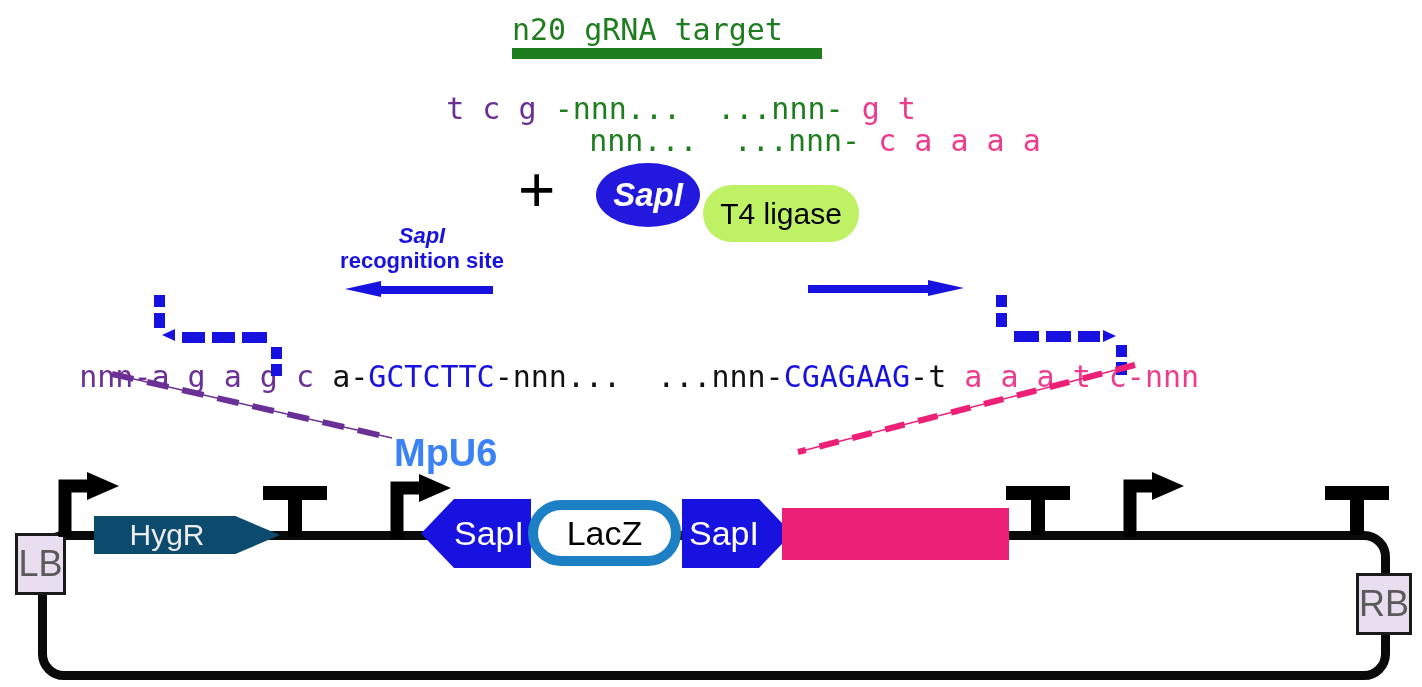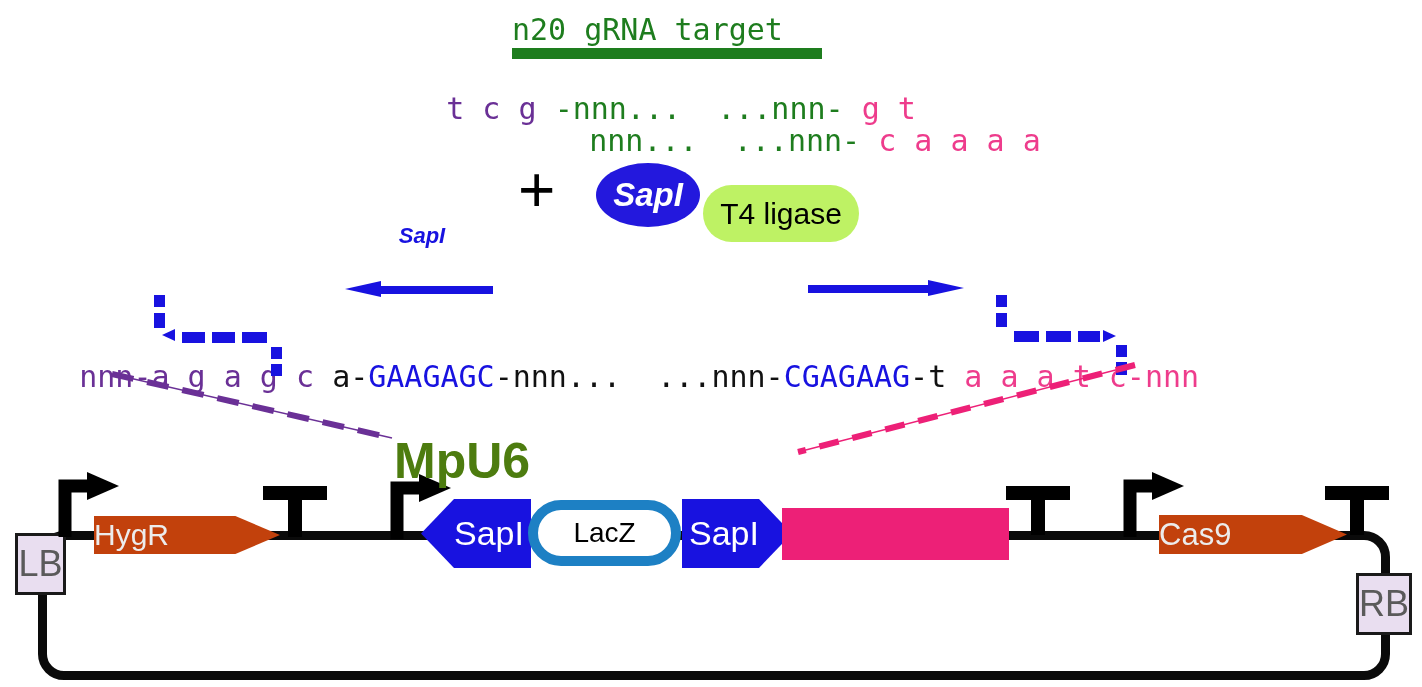--- a/index.html
+++ b/index.html
@@ -31,27 +31,27 @@
   .cut-tri-l{position:absolute;width:0;height:0;border-top:6px solid transparent;
         border-bottom:6px solid transparent;border-right:13px solid #1812e0;}
   .cut-tri-r{position:absolute;width:0;height:0;border-top:6px solid transparent;
         border-bottom:6px solid transparent;border-left:13px solid #1812e0;}
   .backbone{position:absolute;left:38px;top:531px;width:1334px;height:131px;
         border:9px solid #0a0a0a;border-radius:26px;z-index:1;}
   .border-box{position:absolute;width:45px;height:56px;background:#e9def0;border:3px solid #1a1a1a;
         display:flex;align-items:center;justify-content:center;color:#5a5a5a;font-size:36px;z-index:2;}
   .term-bar{position:absolute;height:14px;background:#000;z-index:2;}
   .term-stem{position:absolute;width:14px;background:#000;z-index:2;}
-  .gene-arrow{position:absolute;background:#c2410c;color:#ececec;display:flex;align-items:center;
-        justify-content:flex-start;z-index:2;}
+  .gene-arrow{position:absolute;background:#0c4a6e;color:#ececec;display:flex;align-items:center;
+        justify-content:center;z-index:2;}
   .sapi-pent{position:absolute;width:110px;height:69px;background:#1812e0;color:#fff;
         display:flex;align-items:center;justify-content:center;font-size:34px;z-index:2;}
   .lacz{position:absolute;left:528px;top:500px;width:133px;height:46px;background:#fff;
         border:10px solid #1d80c4;border-radius:38px;display:flex;align-items:center;
-        justify-content:center;color:#000;font-size:28px;z-index:3;}
+        justify-content:center;color:#000;font-size:34px;z-index:3;}
   .scaffold-box{position:absolute;left:782px;top:508px;width:227px;height:52px;background:#ed2077;z-index:2;}
   .lbl{position:absolute;font-weight:bold;z-index:3;}
   .plasmid-name{position:absolute;left:290px;top:596px;width:800px;text-align:center;
         font-size:50px;color:#000;z-index:3;}
   svg{position:absolute;overflow:visible;}
 </style>
 </head>
 <body>
 
 <div id="canvas">
@@ -65,33 +65,34 @@
   <div class="mono" style="left:517px;top:90px;">
     <span class="c-green">nnn...  ...nnn-</span><span class="c-pink"> c a a a a</span>
   </div>
 
   <div class="plus">+</div>
   <div class="enzyme-ellipse">SapI</div>
   <div class="enzyme-pill">T4 ligase</div>
 
   <div class="recog">
     <div class="it">SapI</div>
+    <div>recognition site</div>
   </div>
 
   <div class="blue-arrow" style="left:345px;top:281px;width:150px;">
     <div class="tri-l" style="left:0;top:0;"></div>
     <div class="shaft" style="left:30px;width:118px;"></div>
   </div>
   <div class="blue-arrow" style="left:808px;top:280px;width:156px;">
     <div class="shaft" style="left:0;width:124px;"></div>
     <div class="tri-r" style="left:120px;top:0;"></div>
   </div>
 
   <div class="mono" style="left:7px;top:326px;">
-    <span class="c-purple">nnn-a g a g c </span><span class="c-black">a-</span><span class="c-blue">GAAGAGC</span><span class="c-black">-nnn...  ...nnn-</span><span class="c-blue">CGAGAAG</span><span class="c-black">-t </span><span class="c-pink">a a a t c-nnn</span>
+    <span class="c-purple">nnn-a g a g c </span><span class="c-black">a-</span><span class="c-blue">GCTCTTC</span><span class="c-black">-nnn...  ...nnn-</span><span class="c-blue">CGAGAAG</span><span class="c-black">-t </span><span class="c-pink">a a a t c-nnn</span>
   </div>
 
   <div>
     <div class="cut" style="left:154px;top:295px;width:11px;height:12px;"></div>
     <div class="cut" style="left:154px;top:313px;width:11px;height:15px;"></div>
     <div class="cut-tri-l" style="left:162px;top:329px;"></div>
     <div class="cut" style="left:182px;top:332px;width:23px;height:11px;"></div>
     <div class="cut" style="left:212px;top:332px;width:23px;height:11px;"></div>
     <div class="cut" style="left:242px;top:332px;width:25px;height:11px;"></div>
     <div class="cut" style="left:271px;top:347px;width:11px;height:12px;"></div>
@@ -159,21 +160,17 @@
   <div class="lacz">
     <span>LacZ</span>
   </div>
 
   <div class="sapi-pent" style="left:682px;top:499px;clip-path:polygon(0 0,70% 0,100% 50%,70% 100%,0 100%);">
     <span style="margin-right:26px;">SapI</span>
   </div>
 
   <div class="scaffold-box"></div>
 
-  <div class="gene-arrow" style="left:1159px;top:515px;width:188px;height:39px;font-size:31px;
-       clip-path:polygon(0 0,76% 0,100% 50%,76% 100%,0 100%);">
-    <span style="margin-right:34px;">Cas9</span>
-  </div>
 
-  <div class="lbl" style="left:394px;top:432px;font-size:50px;color:#4d7c0f;">MpU6</div>
+  <div class="lbl" style="left:394px;top:432px;font-size:38px;color:#3b82f6;">MpU6</div>
 
 
 </div>
 
 </body></html>

